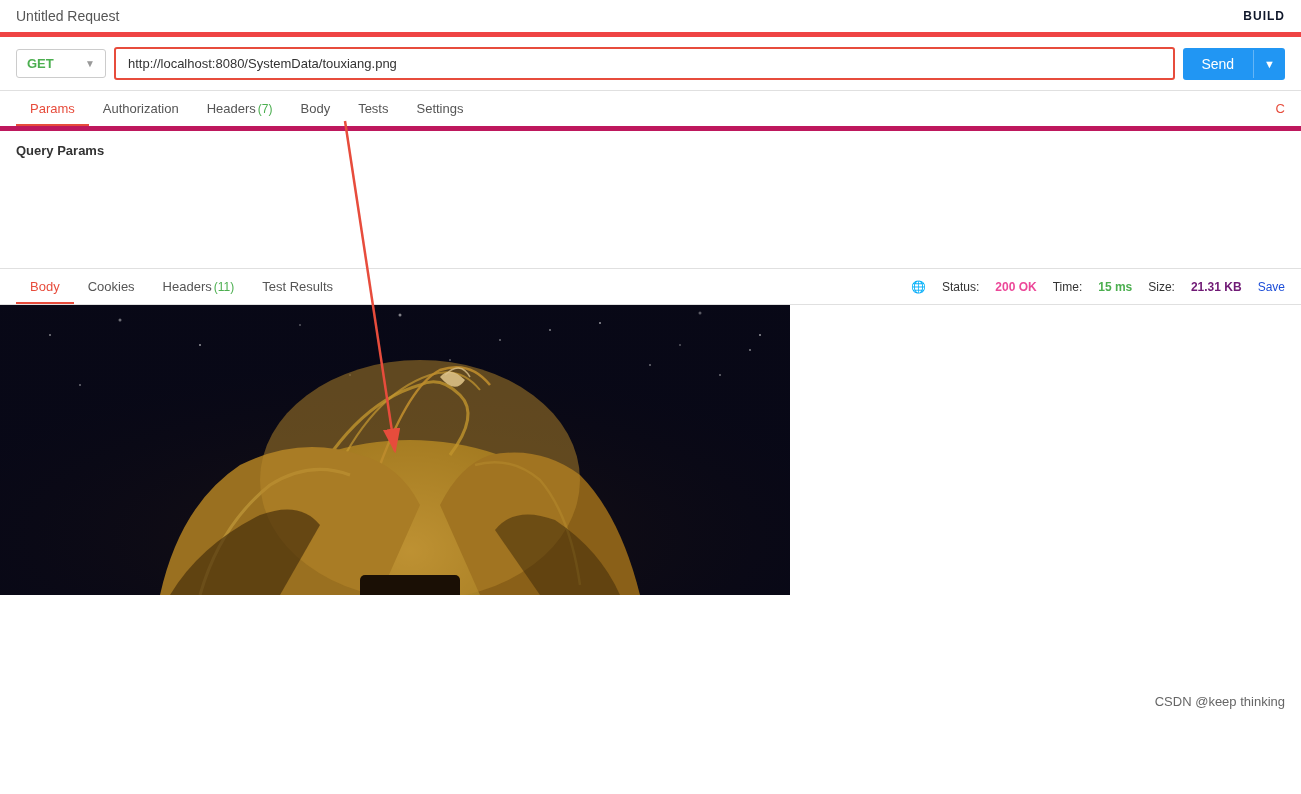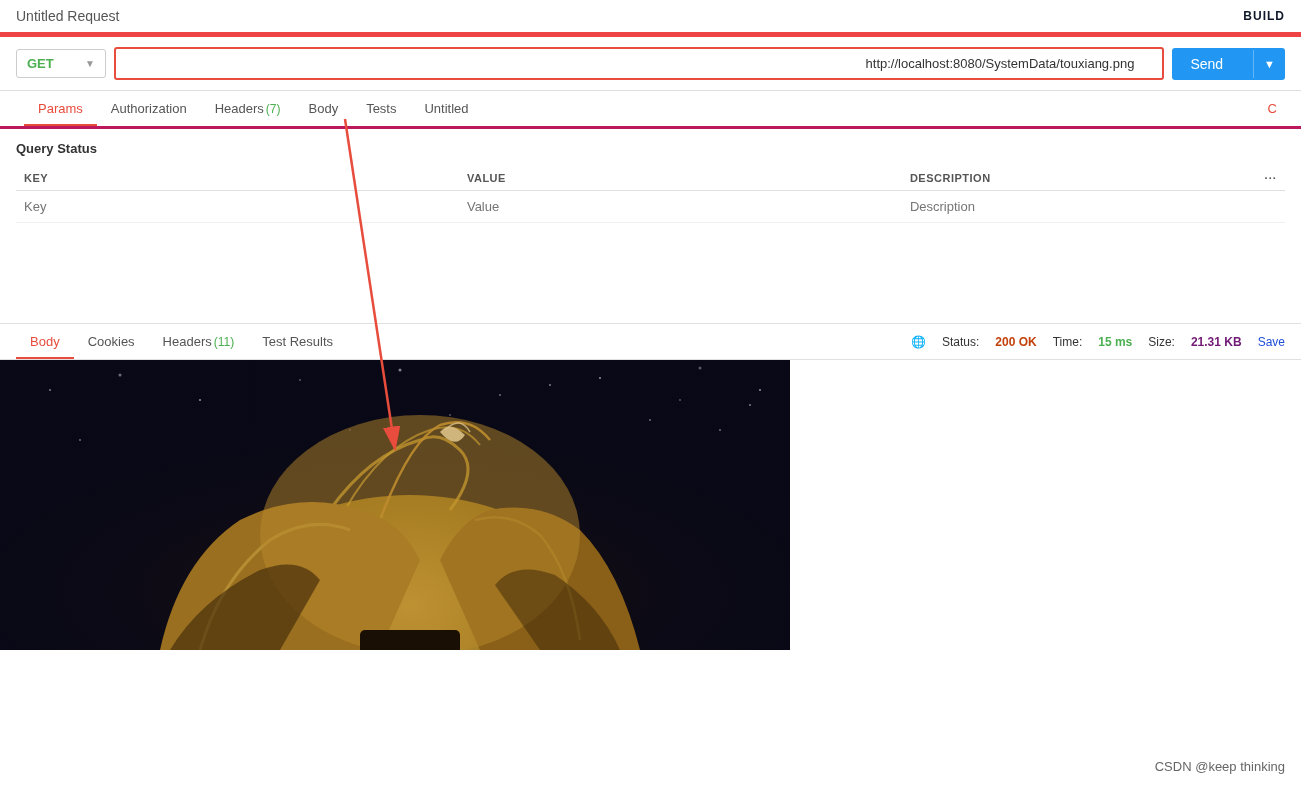--- a/index.html
+++ b/index.html
@@ -16,35 +16,35 @@
       display: flex; align-items: center; gap: 8px;
       padding: 10px 16px; border-bottom: 1px solid #e0e0e0; background: #fff;
     }
     .method-select {
       display: flex; align-items: center; gap: 8px;
       border: 1px solid #ccc; padding: 6px 10px; border-radius: 3px;
       cursor: pointer; min-width: 90px; font-size: 13px; font-weight: 600; color: #4CAF50; background: #fff;
     }
     .method-select .chevron { color: #999; font-size: 10px; margin-left: auto; }
     .url-input {
-      flex: 1; border: 2px solid #e74c3c; padding: 7px 28px; border-radius: 3px;
-      font-size: 13px; color: #333; background: #fff; outline: none; text-align: right;
+      flex: 1; border: 2px solid #e74c3c; padding: 7px 12px; border-radius: 3px;
+      font-size: 13px; color: #333; background: #fff; outline: none;
     }
     .send-btn {
-      display: flex; align-items: center; gap: 12px;
+      display: flex; align-items: center; gap: 1px;
       background: #2196F3; color: #fff; border: none; border-radius: 3px; cursor: pointer; font-size: 14px; font-weight: 500;
     }
     .send-btn .send-text { padding: 8px 18px; }
     .send-btn .send-chevron {
       padding: 8px 10px; border-left: 1px solid rgba(255,255,255,0.3); font-size: 11px;
     }
 
     .tabs-row {
-      display: flex; align-items: center; border-bottom: 3px solid #be185d;
-      padding: 0 24px; background: #fff; justify-content: flex-end;
+      display: flex; align-items: center; border-bottom: 5px solid #be185d;
+      padding: 0 16px; background: #fff; justify-content: flex-end;
     }
     .tab {
       padding: 10px 14px; cursor: pointer; font-size: 13px; color: #555; position: relative; white-space: nowrap;
     }
     .tab.active { color: #e74c3c; }
     .tab.active::after { content: ''; position: absolute; bottom: 0; left: 0; right: 0; height: 2px; background: #e74c3c; }
     .tab .badge { color: #4CAF50; font-size: 12px; margin-left: 2px; }
     .tab-overflow { margin-left: auto; color: #e74c3c; font-size: 13px; }
 
     .query-params-section { padding: 12px 16px 0 16px; }
@@ -64,39 +64,39 @@
     .col-value { width: 35%; }
     .col-desc { width: 28%; }
 
     .response-tabs-row {
       display: flex; align-items: center; border-top: 1px solid #e0e0e0; border-bottom: 1px solid #e0e0e0;
       padding: 0 16px; background: #fff; margin-top: 0;
     }
     .response-right {
       margin-left: auto; display: flex; align-items: center; gap: 16px; font-size: 12px;
     }
-    .status-ok { color: #c2410c; font-weight: 600; }
+    .status-ok { color: #ec4899; font-weight: 600; }
     .time-val { color: #4CAF50; font-weight: 600; }
     .size-val { color: #701a75; font-weight: 600; }
     .save-btn { color: #1d4ed8; font-weight: 500; cursor: pointer; }
     .globe-icon { color: #888; }
 
     .response-body {
       position: relative; overflow: hidden;
       height: calc(794px - 370px);
     }
 
     .image-placeholder {
       width: 790px; height: 290px;
       background: linear-gradient(135deg, #1a1a2e 0%, #16213e 30%, #0f3460 50%, #533483 70%, #2d2d2d 100%);
       position: relative; overflow: hidden;
     }
 
     .watermark {
-      position: absolute; bottom: 10px; right: 16px;
+      position: absolute; bottom: 20px; right: 16px;
       font-size: 13px; color: #666;
     }
   </style>
 </head>
 <body>
 
 <div class="top-bar">
   <span class="request-title">Untitled Request</span>
   <span class="build-label">BUILD</span>
 </div>
@@ -123,45 +123,27 @@
   <div class="tab">
     <span>Headers</span><span class="badge">(7)</span>
   </div>
   <div class="tab">
     <span>Body</span>
   </div>
   <div class="tab">
     <span>Tests</span>
   </div>
   <div class="tab">
-    <span>Untitled</span>
+    <span>Settings</span>
   </div>
   <div class="tab-overflow">C</div>
 </div>
 
 <div class="query-params-section" style="position:relative;">
-  <div class="section-title">Query Status</div>
-  <table class="params-table">
-    <thead>
-      <tr>
-        <th class="col-key"><span>KEY</span></th>
-        <th class="col-value"><span>VALUE</span></th>
-        <th class="col-desc"><span>DESCRIPTION</span></th>
-        <th>···</th>
-      </tr>
-    </thead>
-    <tbody>
-      <tr>
-        <td class="col-key"><input placeholder="Key" style=""></td>
-        <td class="col-value"><input placeholder="Value" style=""></td>
-        <td class="col-desc"><input placeholder="Description" style=""></td>
-        <td></td>
-      </tr>
-    </tbody>
-  </table>
+  <div class="section-title">Query Params</div>
 
   <svg style="position:absolute; top:-20px; left:290px; pointer-events:none; z-index:10;" width="120" height="370" viewBox="0 0 120 370">
     <defs>
       <marker id="arrowhead" markerWidth="10" markerHeight="7" refX="9" refY="3.5" orient="auto">
         <polygon points="0 0, 10 3.5, 0 7" fill="#e74c3c"></polygon>
       </marker>
     </defs>
     <line x1="55" y1="10" x2="105" y2="340" stroke="#e74c3c" stroke-width="2.5" marker-end="url(#arrowhead)"></line>
   </svg>
 </div>

